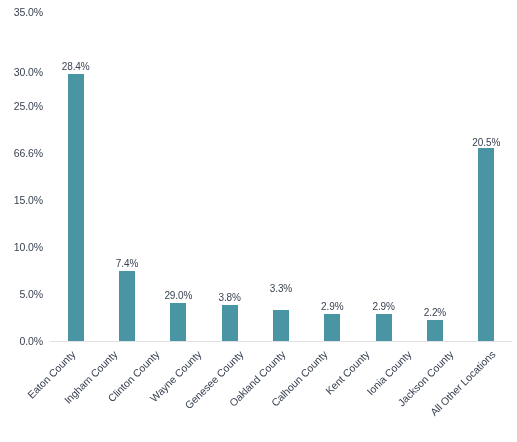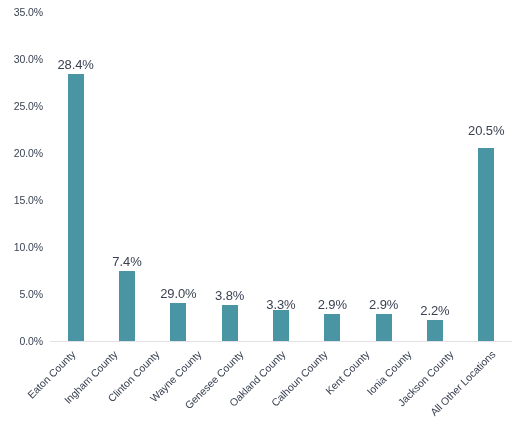--- a/index.html
+++ b/index.html
@@ -75,21 +75,21 @@
     display: flex;
     flex-direction: column;
     justify-content: flex-end;
     align-items: center;
   }
   .bar-value {
     position: absolute;
     bottom: 0;
     left: 50%;
     transform: translateX(-50%);
-    font-size: 13px;
+    font-size: 10px;
     color: #3a4252;
     white-space: nowrap;
     letter-spacing: -0.1px;
     margin-bottom: 2px;
     text-align: right;
   }
   .bar-rect {
     width: 16px;
     background: #4a95a3;
   }
@@ -130,23 +130,23 @@
 </head>
 <body>
 
 <div id="chart-root">
 
   <div class="y-axis">
       <div class="y-tick" style="top: 341px;">0.0%</div>
       <div class="y-tick" style="top: 294px;">5.0%</div>
       <div class="y-tick" style="top: 247px;">10.0%</div>
       <div class="y-tick" style="top: 200px;">15.0%</div>
-      <div class="y-tick" style="top: 153px;">20.0%</div>
+      <div class="y-tick" style="top: 153px;">66.6%</div>
       <div class="y-tick" style="top: 106px;">25.0%</div>
-      <div class="y-tick" style="top: 59px;">30.0%</div>
+      <div class="y-tick" style="top: 72px;">30.0%</div>
       <div class="y-tick" style="top: 12px;">35.0%</div>
     </div>
 
   <div class="plot">
     <div class="bars">
         <div class="bar-slot">
           <div class="bar-value" style="bottom: 266.96px;">28.4%</div>
           <div class="bar-rect" style="height: 266.96px; background: rgb(74, 149, 163);"></div>
         </div>
         <div class="bar-slot">
@@ -155,37 +155,37 @@
         </div>
         <div class="bar-slot">
           <div class="bar-value" style="bottom: 37.6px;">29.0%</div>
           <div class="bar-rect" style="height: 37.6px; background: rgb(74, 149, 163);"></div>
         </div>
         <div class="bar-slot">
           <div class="bar-value" style="bottom: 35.72px;">3.8%</div>
           <div class="bar-rect" style="height: 35.72px; background: rgb(74, 149, 163);"></div>
         </div>
         <div class="bar-slot">
-          <div class="bar-value" style="bottom: 27px;">3.3%</div>
+          <div class="bar-value" style="bottom: 45px;">3.3%</div>
           <div class="bar-rect" style="height: 31.02px; background: rgb(74, 149, 163);"></div>
         </div>
         <div class="bar-slot">
           <div class="bar-value" style="bottom: 27.26px;">2.9%</div>
           <div class="bar-rect" style="height: 27.26px; background: rgb(74, 149, 163);"></div>
         </div>
         <div class="bar-slot">
           <div class="bar-value" style="bottom: 27.26px;">2.9%</div>
           <div class="bar-rect" style="height: 27.26px; background: rgb(74, 149, 163);"></div>
         </div>
         <div class="bar-slot">
           <div class="bar-value" style="bottom: 20.68px;">2.2%</div>
           <div class="bar-rect" style="height: 20.68px; background: rgb(74, 149, 163);"></div>
         </div>
         <div class="bar-slot">
-          <div class="bar-value" style="bottom: 201px;">20.5%</div>
+          <div class="bar-value" style="bottom: 191px;">20.5%</div>
           <div class="bar-rect" style="height: 192.7px; background: rgb(74, 149, 163);"></div>
         </div>
       </div>
   </div>
 
   <div class="baseline"></div>
 
   <div class="x-axis">
       <div class="x-slot">
         <div class="x-label"><span class="x-label-inner">Eaton County</span></div>

